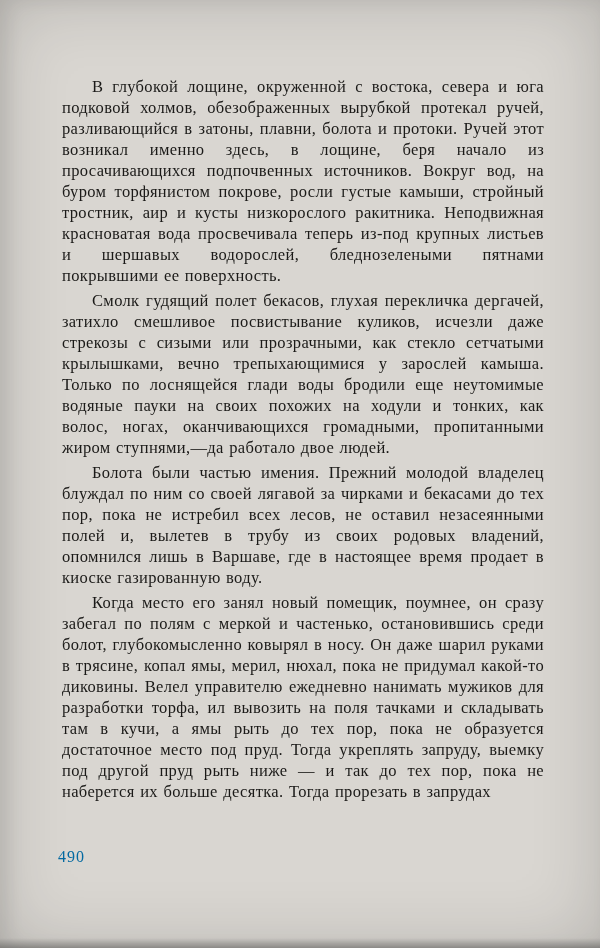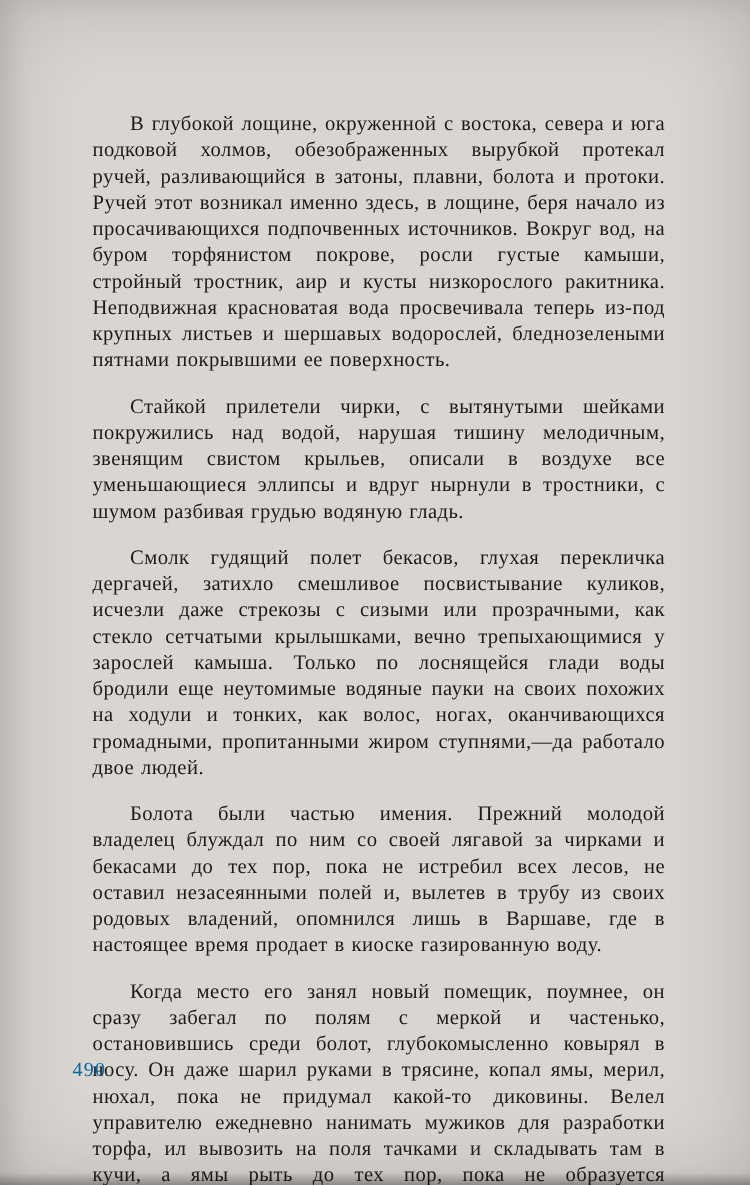--- a/index.html
+++ b/index.html
@@ -34,38 +34,37 @@
     top: 72px;
     width: 490px;
     color: #1b1a18;
     font-size: 16.5px;
     line-height: 21px;
     text-align: justify;
     letter-spacing: 0.35px;
     word-spacing: 1px;
   }
   .text-block p {
-    margin: 16px;
+    margin: 4px;
     text-indent: 30px;
     font-family: Liberation Serif, serif;
   }
   .page-number {
     position: absolute;
     left: 58px;
     top: 848px;
     font-size: 16px;
     letter-spacing: 1px;
     color: #0369a1;
   }
 </style>
 </head>
 <body>
 
 <div class="scan">
   <div class="text-block">
     <p>В глубокой лощине, окруженной с востока, севера и юга подковой холмов, обезображенных вырубкой протекал ручей, разливающийся в затоны, плавни, болота и протоки. Ручей этот возникал именно здесь, в лощине, беря начало из просачивающихся подпочвенных источников. Вокруг вод, на буром торфянистом покрове, росли густые камыши, стройный тростник, аир и кусты низкорослого ракитника. Неподвижная красноватая вода просвечивала теперь из-под крупных листьев и шершавых водорослей, бледнозелеными пятнами покрывшими ее поверхность.</p>
-    <p>Стайкой прилетели чирки, с вытянутыми шейками покружились над водой, нарушая тишину мелодичным, звенящим свистом крыльев, описали в воздухе все уменьшающиеся эллипсы и вдруг нырнули в тростники, с шумом разбивая грудью водяную гладь.</p>
     <p>Смолк гудящий полет бекасов, глухая перекличка дергачей, затихло смешливое посвистывание куликов, исчезли даже стрекозы с сизыми или прозрачными, как стекло сетчатыми крылышками, вечно трепыхающимися у зарослей камыша. Только по лоснящейся глади воды бродили еще неутомимые водяные пауки на своих похожих на ходули и тонких, как волос, ногах, оканчивающихся громадными, пропитанными жиром ступнями,—да работало двое людей.</p>
     <p>Болота были частью имения. Прежний молодой владелец блуждал по ним со своей лягавой за чирками и бекасами до тех пор, пока не истребил всех лесов, не оставил незасеянными полей и, вылетев в трубу из своих родовых владений, опомнился лишь в Варшаве, где в настоящее время продает в киоске газированную воду.</p>
     <p>Когда место его занял новый помещик, поумнее, он сразу забегал по полям с меркой и частенько, остановившись среди болот, глубокомысленно ковырял в носу. Он даже шарил руками в трясине, копал ямы, мерил, нюхал, пока не придумал какой-то диковины. Велел управителю ежедневно нанимать мужиков для разработки торфа, ил вывозить на поля тачками и складывать там в кучи, а ямы рыть до тех пор, пока не образуется достаточное место под пруд. Тогда укреплять запруду, выемку под другой пруд рыть ниже — и так до тех пор, пока не наберется их больше десятка. Тогда прорезать в запрудах</p>
   </div>
   <div class="page-number">490</div>
 </div>
 
 </body></html>

